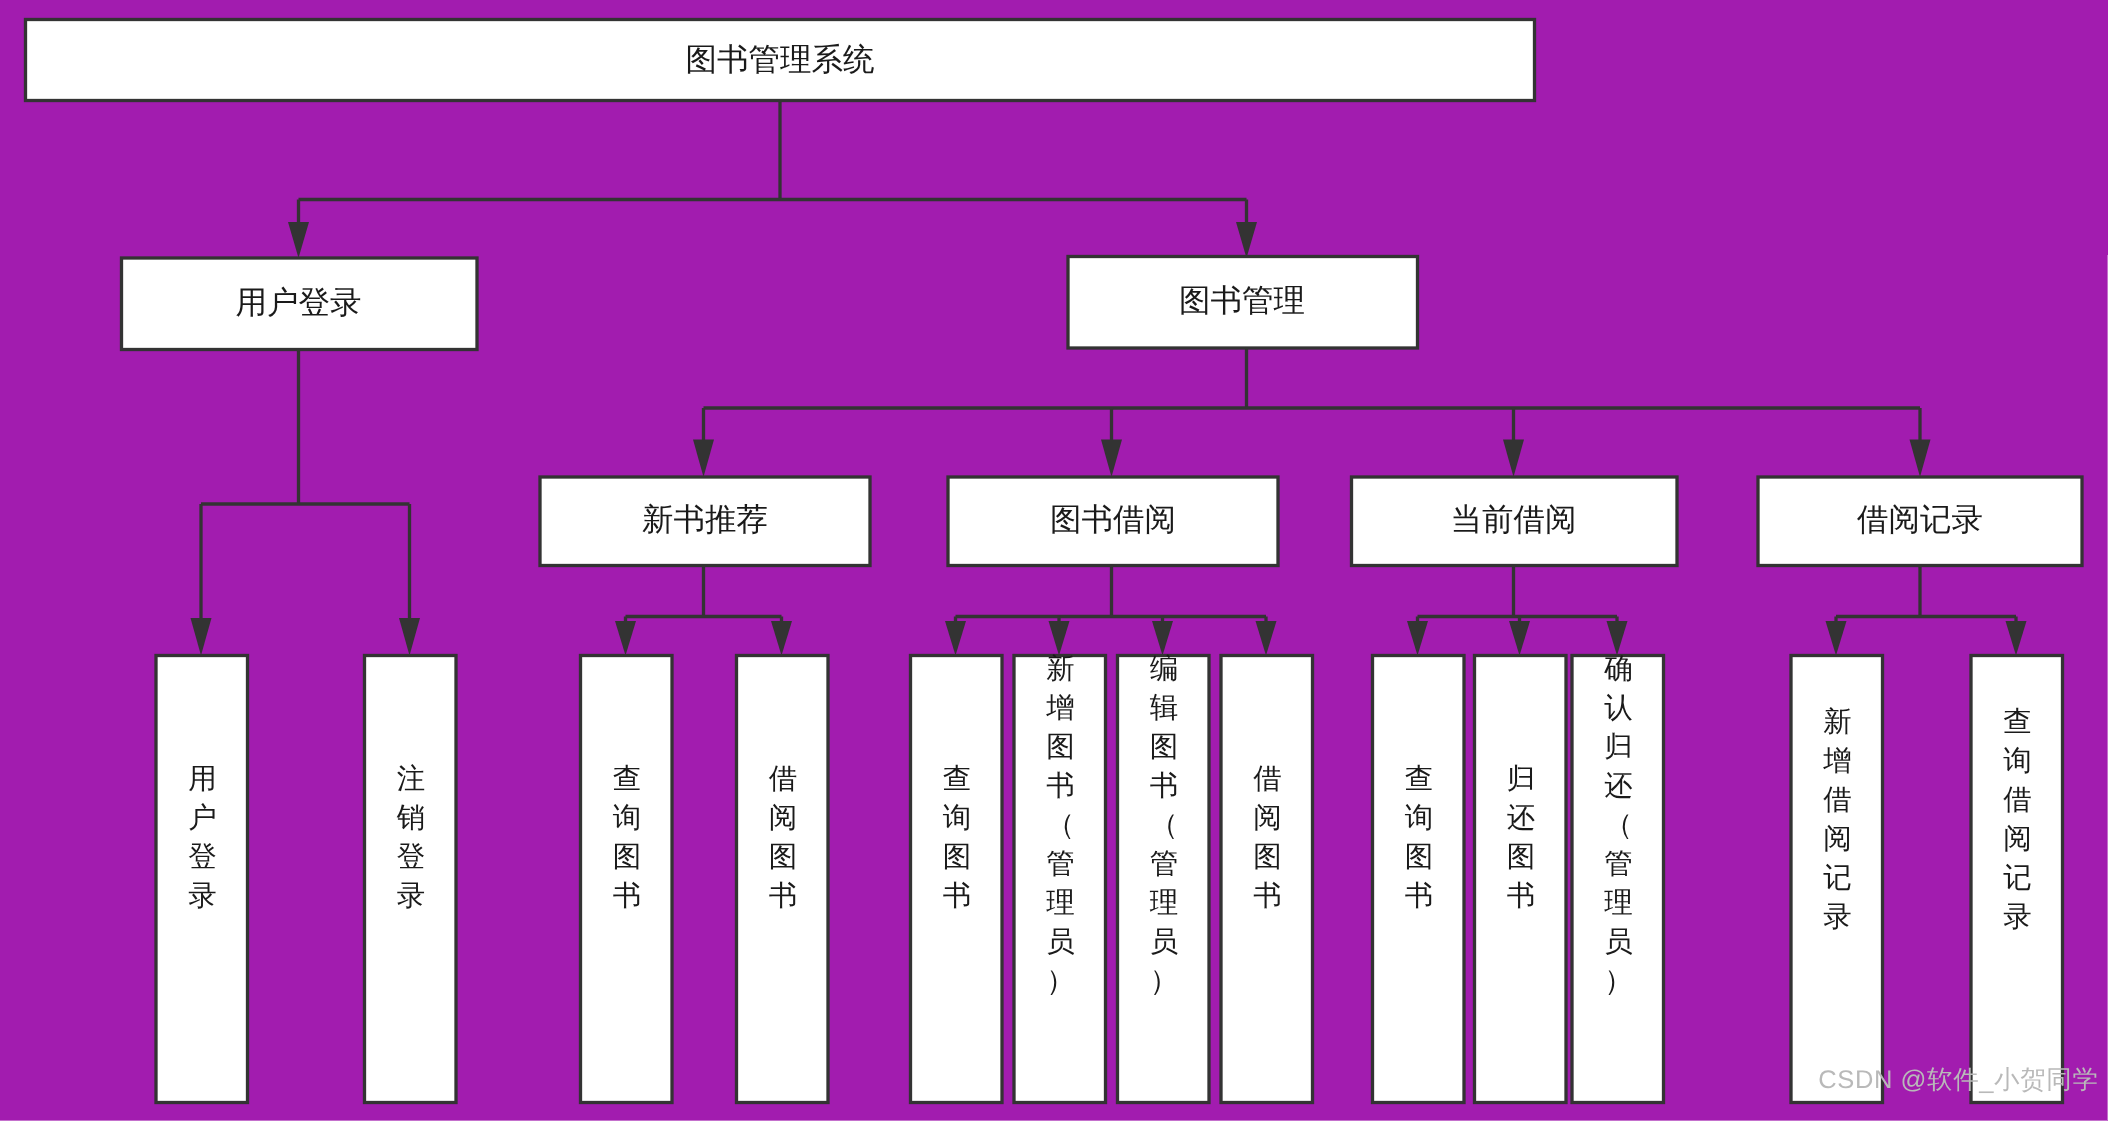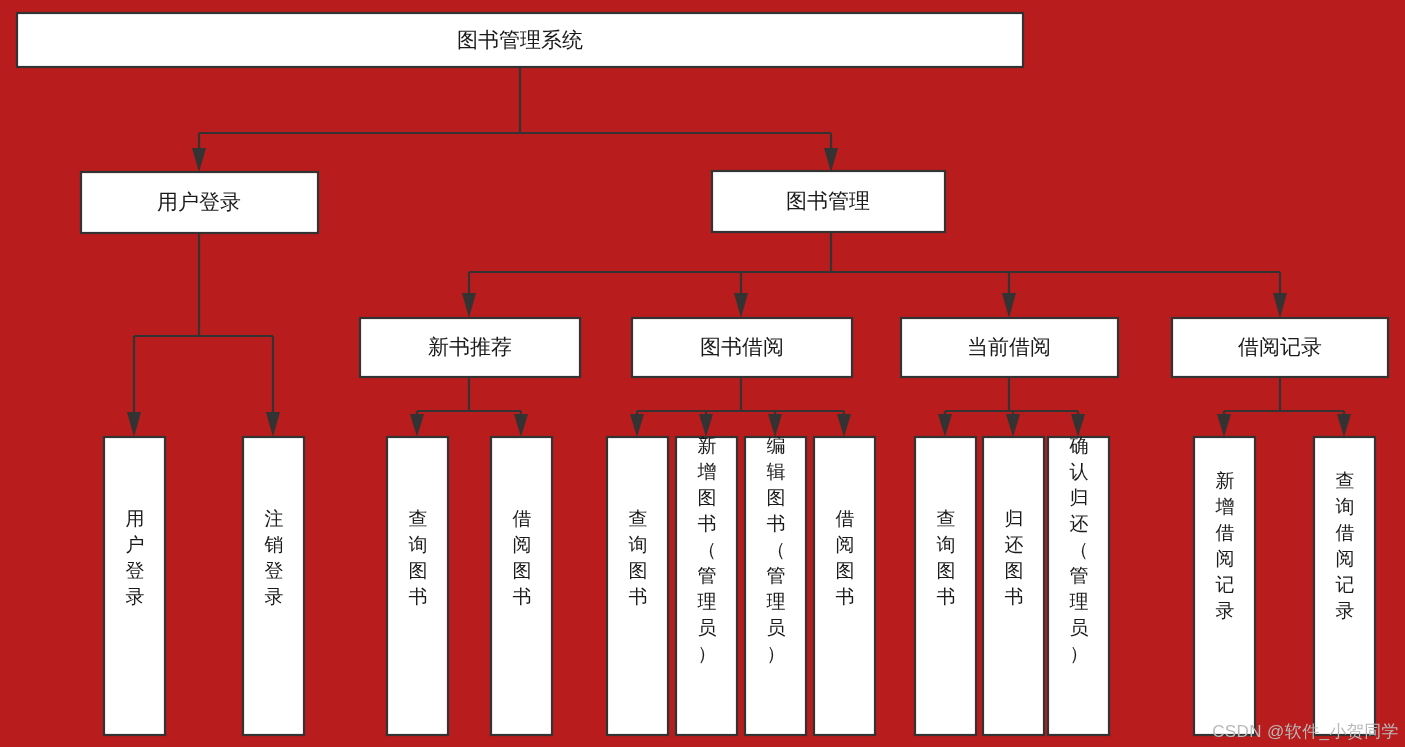--- a/index.html
+++ b/index.html
@@ -10,21 +10,21 @@
   body {
     width: 1405px;
     height: 747px;
     font-family: "Liberation Sans", "DejaVu Sans", sans-serif;
     overflow: hidden;
   }
   #diagram-root {
     position: relative;
     width: 1405px;
     height: 747px;
-    background: #b91c1c;
+    background: #a21caf;
   }
   svg.flow {
     position: absolute;
     left: 0;
     top: 0;
     width: 1405px;
     height: 747px;
   }
   .node-box {
     fill: #ffffff;
@@ -50,21 +50,21 @@
   }
   .node-label-v {
     font-family: "Liberation Sans", "DejaVu Sans", sans-serif;
     font-size: 19px;
     fill: #1a1a1a;
     text-anchor: middle;
   }
   .watermark {
     position: absolute;
     right: 6px;
-    bottom: 4px;
+    bottom: 16px;
     font-family: "Liberation Sans", "DejaVu Sans", sans-serif;
     font-size: 17px;
     color: #b9b9b9;
     letter-spacing: 0.4px;
     white-space: nowrap;
     user-select: none;
   }
 </style>
 </head>
 <body>

